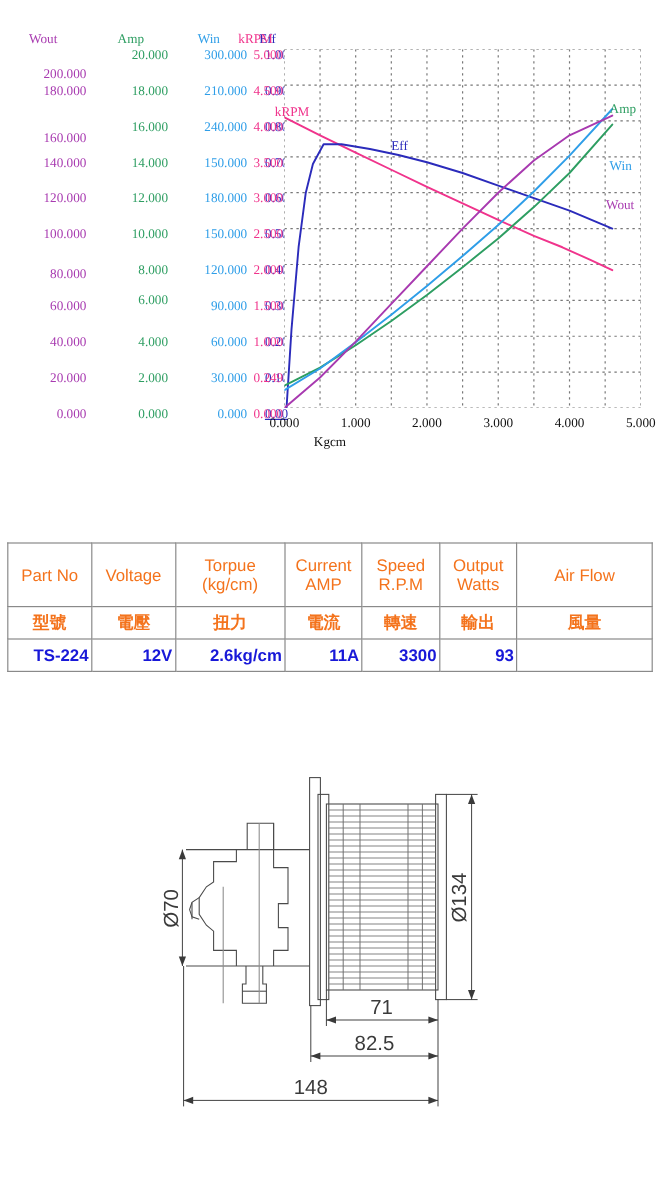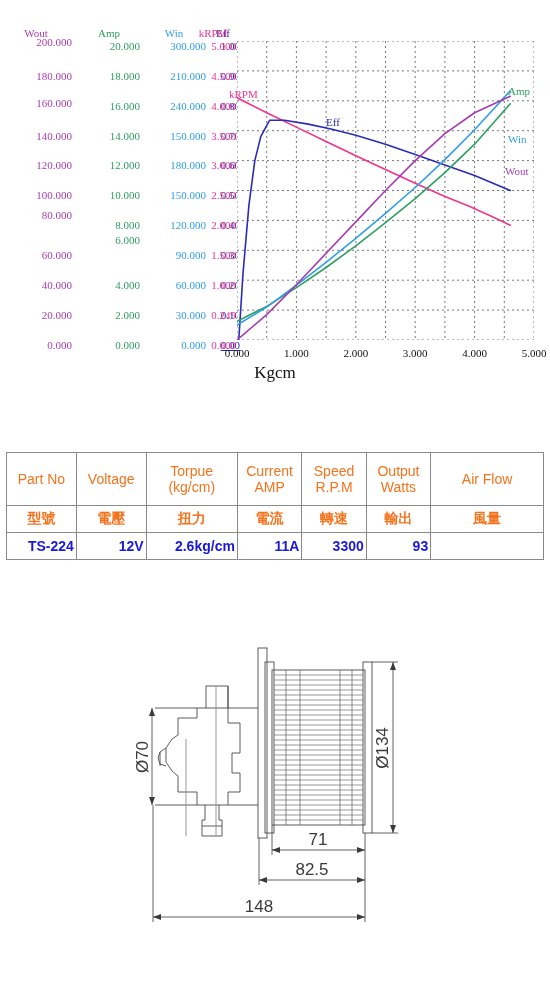--- a/index.html
+++ b/index.html
@@ -19,21 +19,21 @@
   #col-win {left:142px;width:64px;color:#2f9ee8;}
   #col-eff {left:206px;width:34px;color:#2b2bbb;}
   #col-krpm{left:190px;width:46px;color:#f0348c;}
 
   
   #plot{position:absolute;left:237px;top:41px;width:297px;height:299px;}
   #plot svg{display:block;}
 
   .xt{position:absolute;font-size:11px;color:#111;}
   #xaxis-title{position:absolute;left:0;top:363px;width:550px;text-align:center;
-               font-size:17px;color:#111;}
+               font-size:11px;color:#111;}
 
   .clabel{position:absolute;font-size:11px;white-space:nowrap;}
 
   
   #spec-table{position:absolute;left:6px;top:452px;width:538px;
               border-collapse:collapse;}
   #spec-table td{border:1px solid #8a8a8a;text-align:center;vertical-align:middle;
                  font-family:"Liberation Sans",sans-serif;padding:1px 2px;}
   #spec-table tr.hdr td{color:#f4731c;font-size:14px;line-height:1.15;height:50px;}
   #spec-table tr.cn td{color:#f4731c;font-size:14px;font-weight:bold;height:24px;}
@@ -42,42 +42,42 @@
   
   #drawing{position:absolute;left:0;top:640px;width:550px;height:330px;}
 </style>
 </head>
 <body>
 
 <div id="chart-block">
 
   <div class="axis-col" id="col-wout">
     <span class="hdr">Wout</span>
-  <span class="tk" style="top: 9px; color: rgb(168, 58, 176); margin-left: 20px;">200.000</span>
+  <span class="tk" style="top: 29px; color: rgb(168, 58, 176); margin-left: 20px;">200.000</span>
       <span class="tk" style="top: 42.85px; color: rgb(168, 58, 176);">180.000</span>
-      <span class="tk" style="top: 70px; color: rgb(168, 58, 176);">160.000</span>
+      <span class="tk" style="top: 82px; color: rgb(168, 58, 176);">160.000</span>
       <span class="tk" style="top: 102.55px; color: rgb(168, 58, 176);">140.000</span>
       <span class="tk" style="top: 132.4px; color: rgb(168, 58, 176);">120.000</span>
       <span class="tk" style="top: 162.25px; color: rgb(168, 58, 176);">100.000</span>
-      <span class="tk" style="top: 182px; color: rgb(168, 58, 176); text-align: right;">80.000</span>
+      <span class="tk" style="top: 196px; color: rgb(168, 58, 176); text-align: right;">80.000</span>
       <span class="tk" style="top: 221.95px; color: rgb(168, 58, 176);">60.000</span>
       <span class="tk" style="top: 251.8px; color: rgb(168, 58, 176);">40.000</span>
       <span class="tk" style="top: 281.65px; color: rgb(168, 58, 176);">20.000</span>
       <span class="tk" style="top: 311.5px; color: rgb(168, 58, 176);">0.000</span>
     </div>
   <div class="axis-col" id="col-amp">
     <span class="hdr">Amp</span>
   <span class="tk" style="top: 13px; color: rgb(46, 158, 98);">20.000</span>
       <span class="tk" style="top: 42.85px; color: rgb(46, 158, 98);">18.000</span>
       <span class="tk" style="top: 72.7px; color: rgb(46, 158, 98); margin-left: 20px;">16.000</span>
       <span class="tk" style="top: 102.55px; color: rgb(46, 158, 98);">14.000</span>
       <span class="tk" style="top: 132.4px; color: rgb(46, 158, 98);">12.000</span>
       <span class="tk" style="top: 162.25px; color: rgb(46, 158, 98);">10.000</span>
       <span class="tk" style="top: 192.1px; color: rgb(46, 158, 98);">8.000</span>
-      <span class="tk" style="top: 207px; color: rgb(46, 158, 98);">6.000</span>
+      <span class="tk" style="top: 217px; color: rgb(46, 158, 98);">6.000</span>
       <span class="tk" style="top: 251.8px; color: rgb(46, 158, 98);">4.000</span>
       <span class="tk" style="top: 281.65px; color: rgb(46, 158, 98);">2.000</span>
       <span class="tk" style="top: 311.5px; color: rgb(46, 158, 98);">0.000</span>
     </div>
   <div class="axis-col" id="col-win">
     <span class="hdr">Win</span>
   <span class="tk" style="top: 13px; color: rgb(47, 158, 232);">300.000</span>
       <span class="tk" style="top: 42.85px; color: rgb(47, 158, 232);">210.000</span>
       <span class="tk" style="top: 72.7px; color: rgb(47, 158, 232);">240.000</span>
       <span class="tk" style="top: 102.55px; color: rgb(47, 158, 232);">150.000</span>

